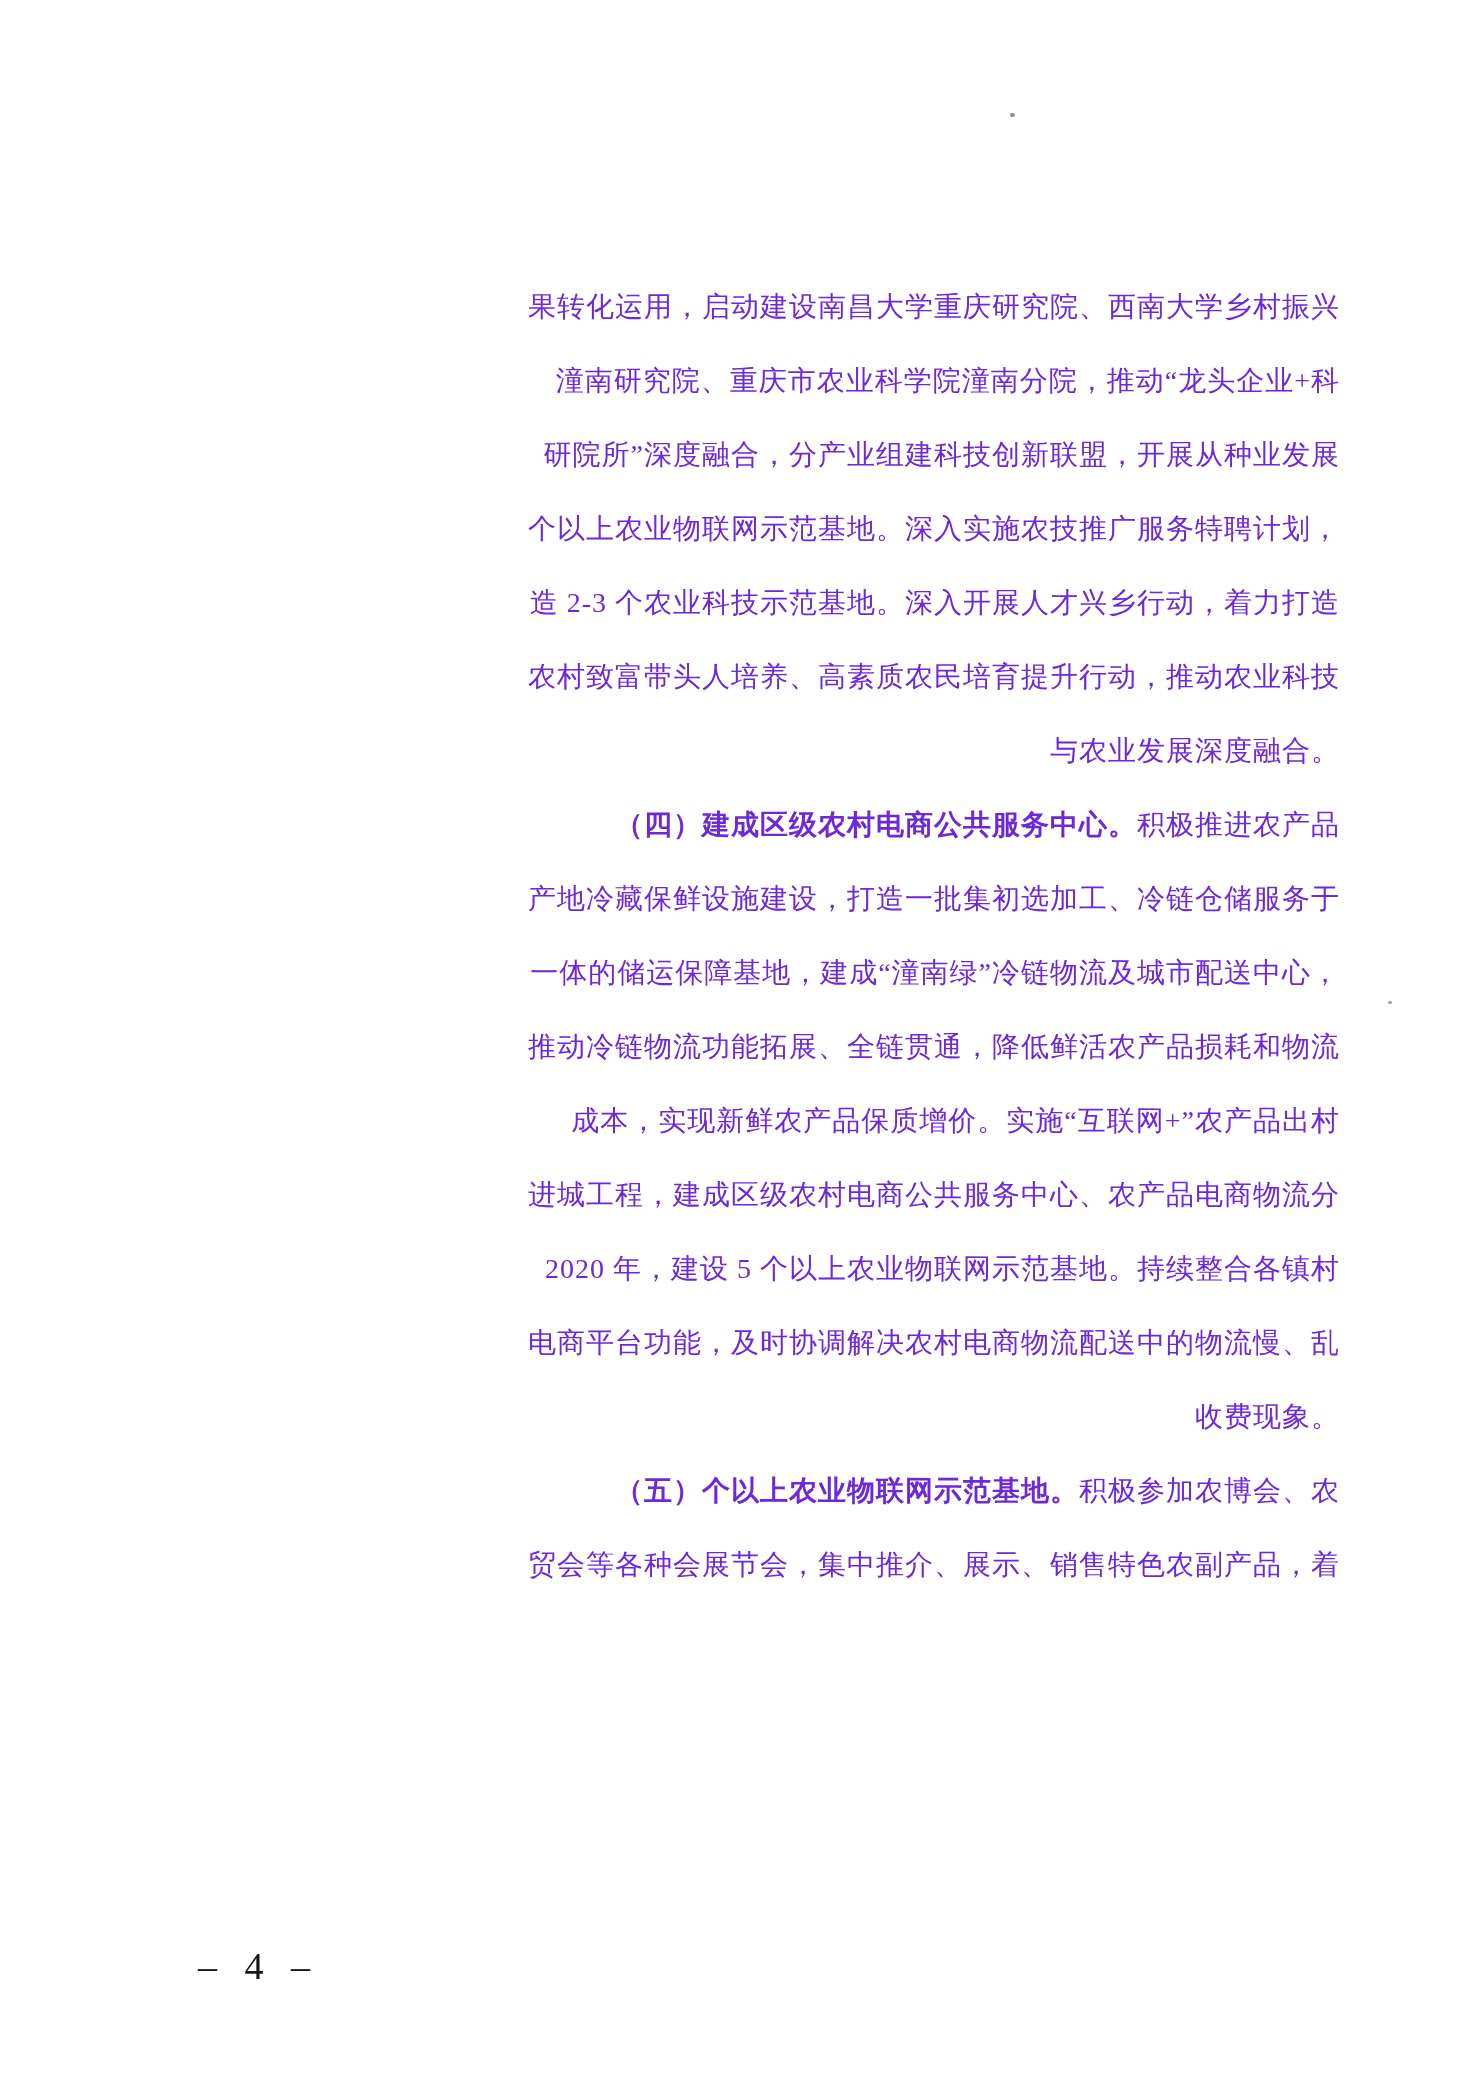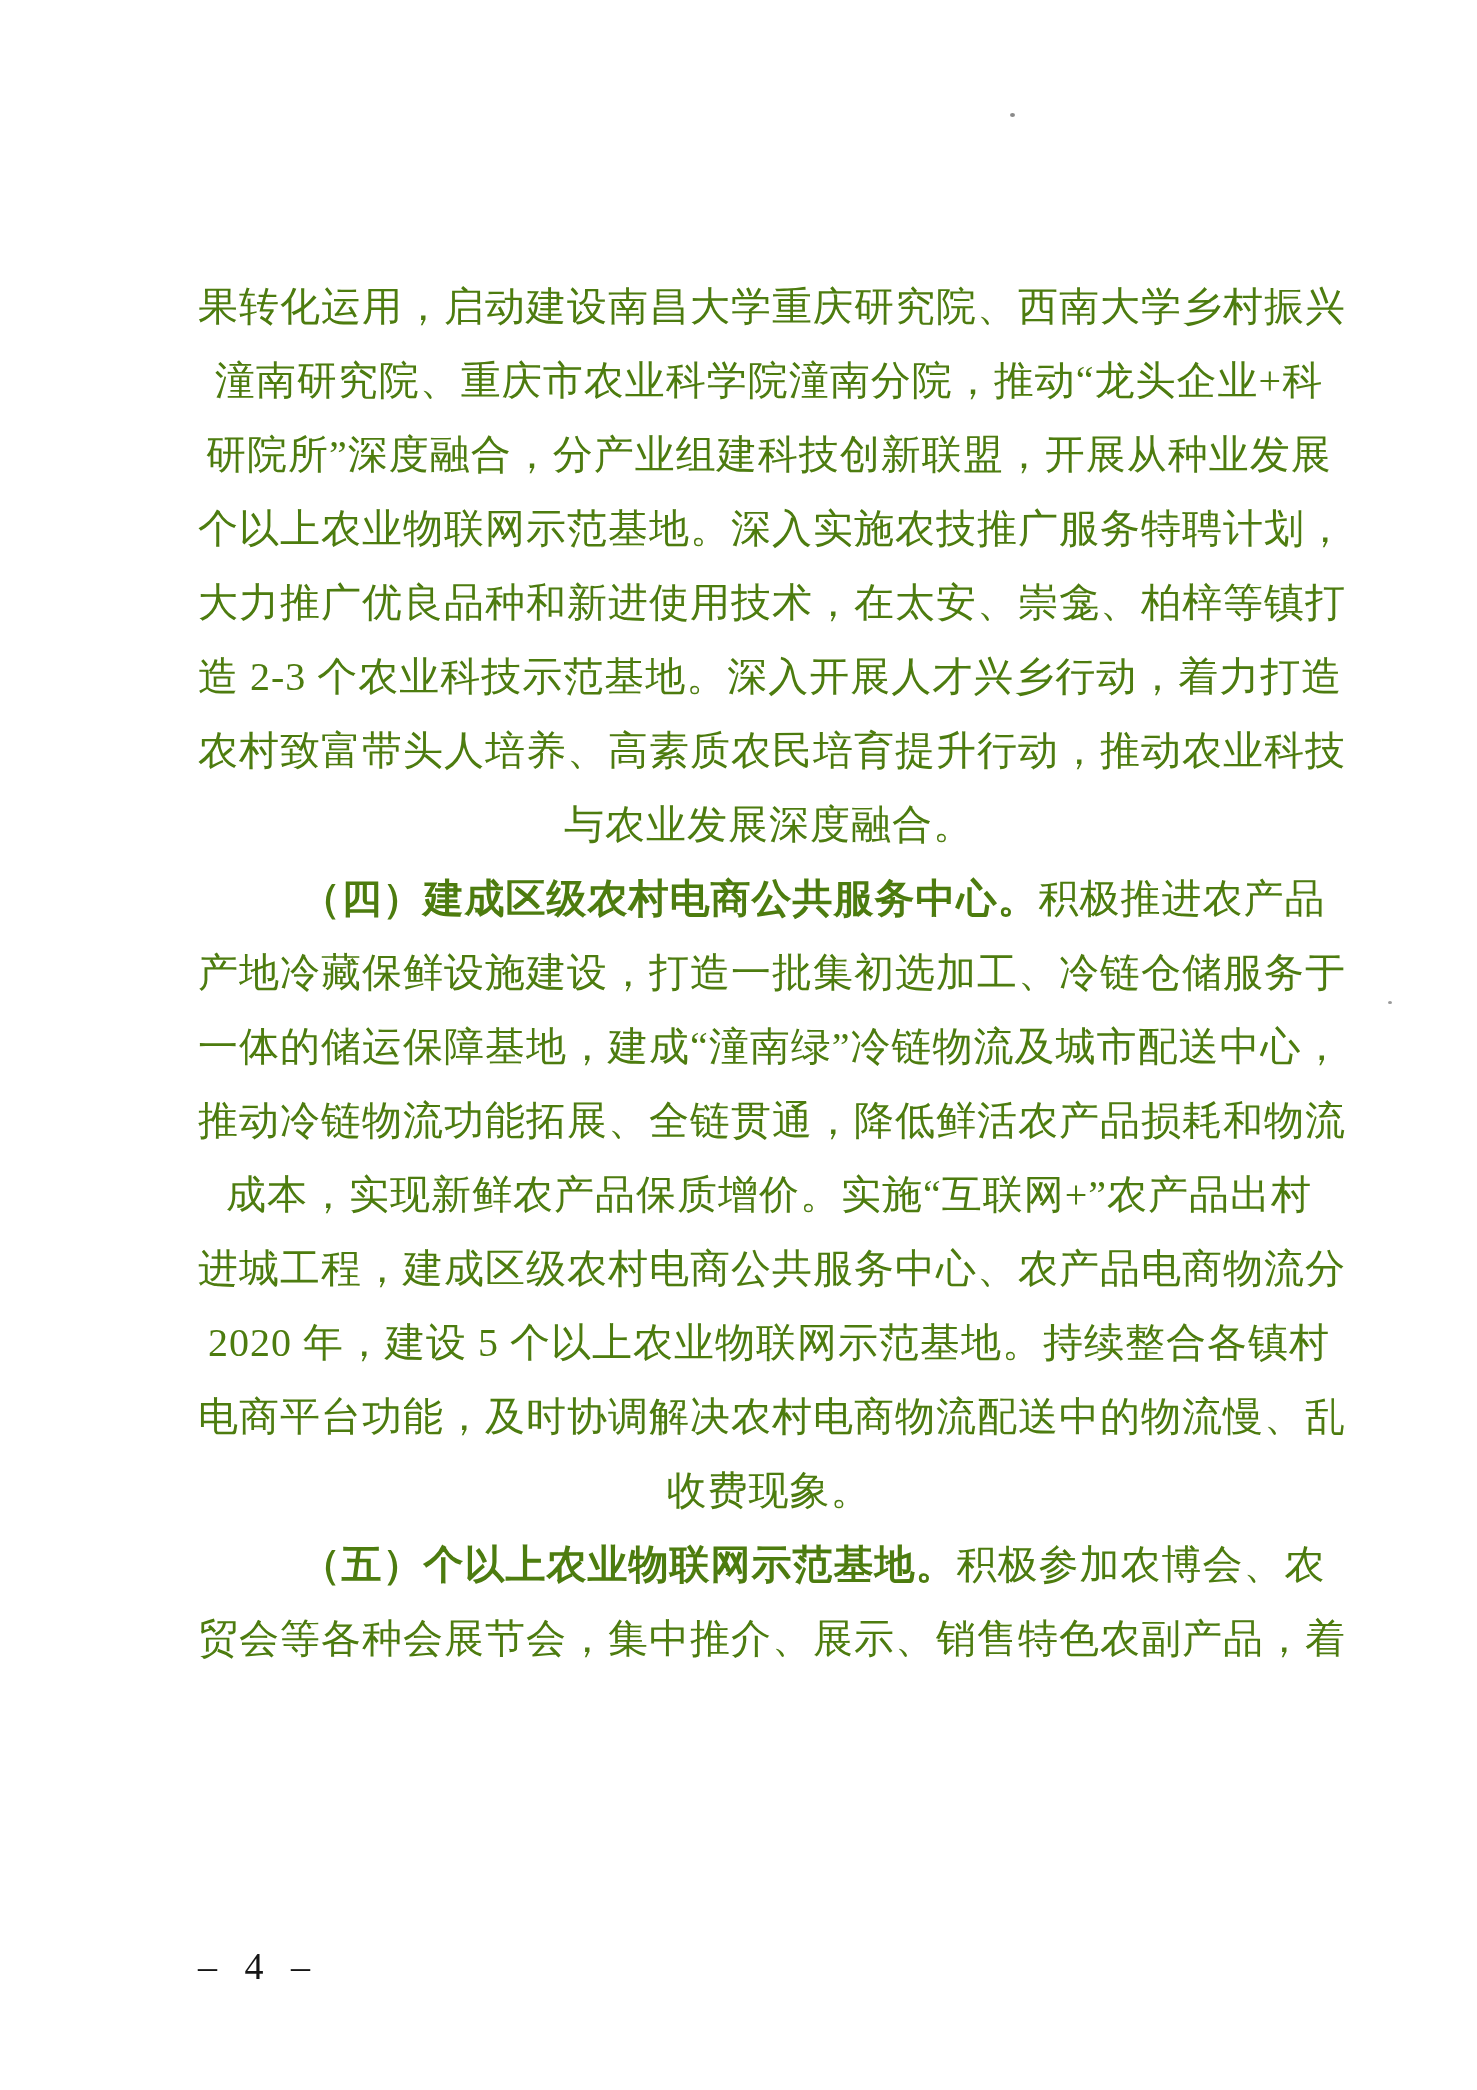--- a/index.html
+++ b/index.html
@@ -21,25 +21,25 @@
   }
   .text-block {
     position: absolute;
     left: 198px;
     top: 270px;
     width: 1142px;
   }
   .line {
     height: 74px;
     line-height: 74px;
-    font-size: 40px;
+    font-size: 28px;
     letter-spacing: 1px;
     white-space: nowrap;
-    color: #4d7c0f;
-    text-align: center;
+    color: #6d28d9;
+    text-align: right;
     -webkit-font-smoothing: none;
   }
   .line.indent {
     padding-left: 88px;
   }
   .line .bold {
     font-weight: 700;
   }
   .page-number {
     position: absolute;
@@ -76,21 +76,20 @@
 
 <div class="page">
   <span class="scan-speck speck-1"></span>
   <span class="scan-speck speck-2"></span>
 
   <div class="text-block">
       <div class="line"><span>果转化运用，启动建设南昌大学重庆研究院、西南大学乡村振兴</span></div>
       <div class="line"><span>潼南研究院、重庆市农业科学院潼南分院，推动“龙头企业+科</span></div>
       <div class="line"><span>研院所”深度融合，分产业组建科技创新联盟，开展从种业发展</span></div>
       <div class="line"><span>个以上农业物联网示范基地。深入实施农技推广服务特聘计划，</span></div>
-      <div class="line"><span>大力推广优良品种和新进使用技术，在太安、崇龛、柏梓等镇打</span></div>
       <div class="line"><span>造 2-3 个农业科技示范基地。深入开展人才兴乡行动，着力打造</span></div>
       <div class="line"><span>农村致富带头人培养、高素质农民培育提升行动，推动农业科技</span></div>
       <div class="line"><span>与农业发展深度融合。</span></div>
       <div class="line indent"><span class="bold">（四）建成区级农村电商公共服务中心。</span><span>积极推进农产品</span></div>
       <div class="line"><span>产地冷藏保鲜设施建设，打造一批集初选加工、冷链仓储服务于</span></div>
       <div class="line"><span>一体的储运保障基地，建成“潼南绿”冷链物流及城市配送中心，</span></div>
       <div class="line"><span>推动冷链物流功能拓展、全链贯通，降低鲜活农产品损耗和物流</span></div>
       <div class="line"><span>成本，实现新鲜农产品保质增价。实施“互联网+”农产品出村</span></div>
       <div class="line"><span>进城工程，建成区级农村电商公共服务中心、农产品电商物流分</span></div>
       <div class="line"><span>2020 年，建设 5 个以上农业物联网示范基地。持续整合各镇村</span></div>

